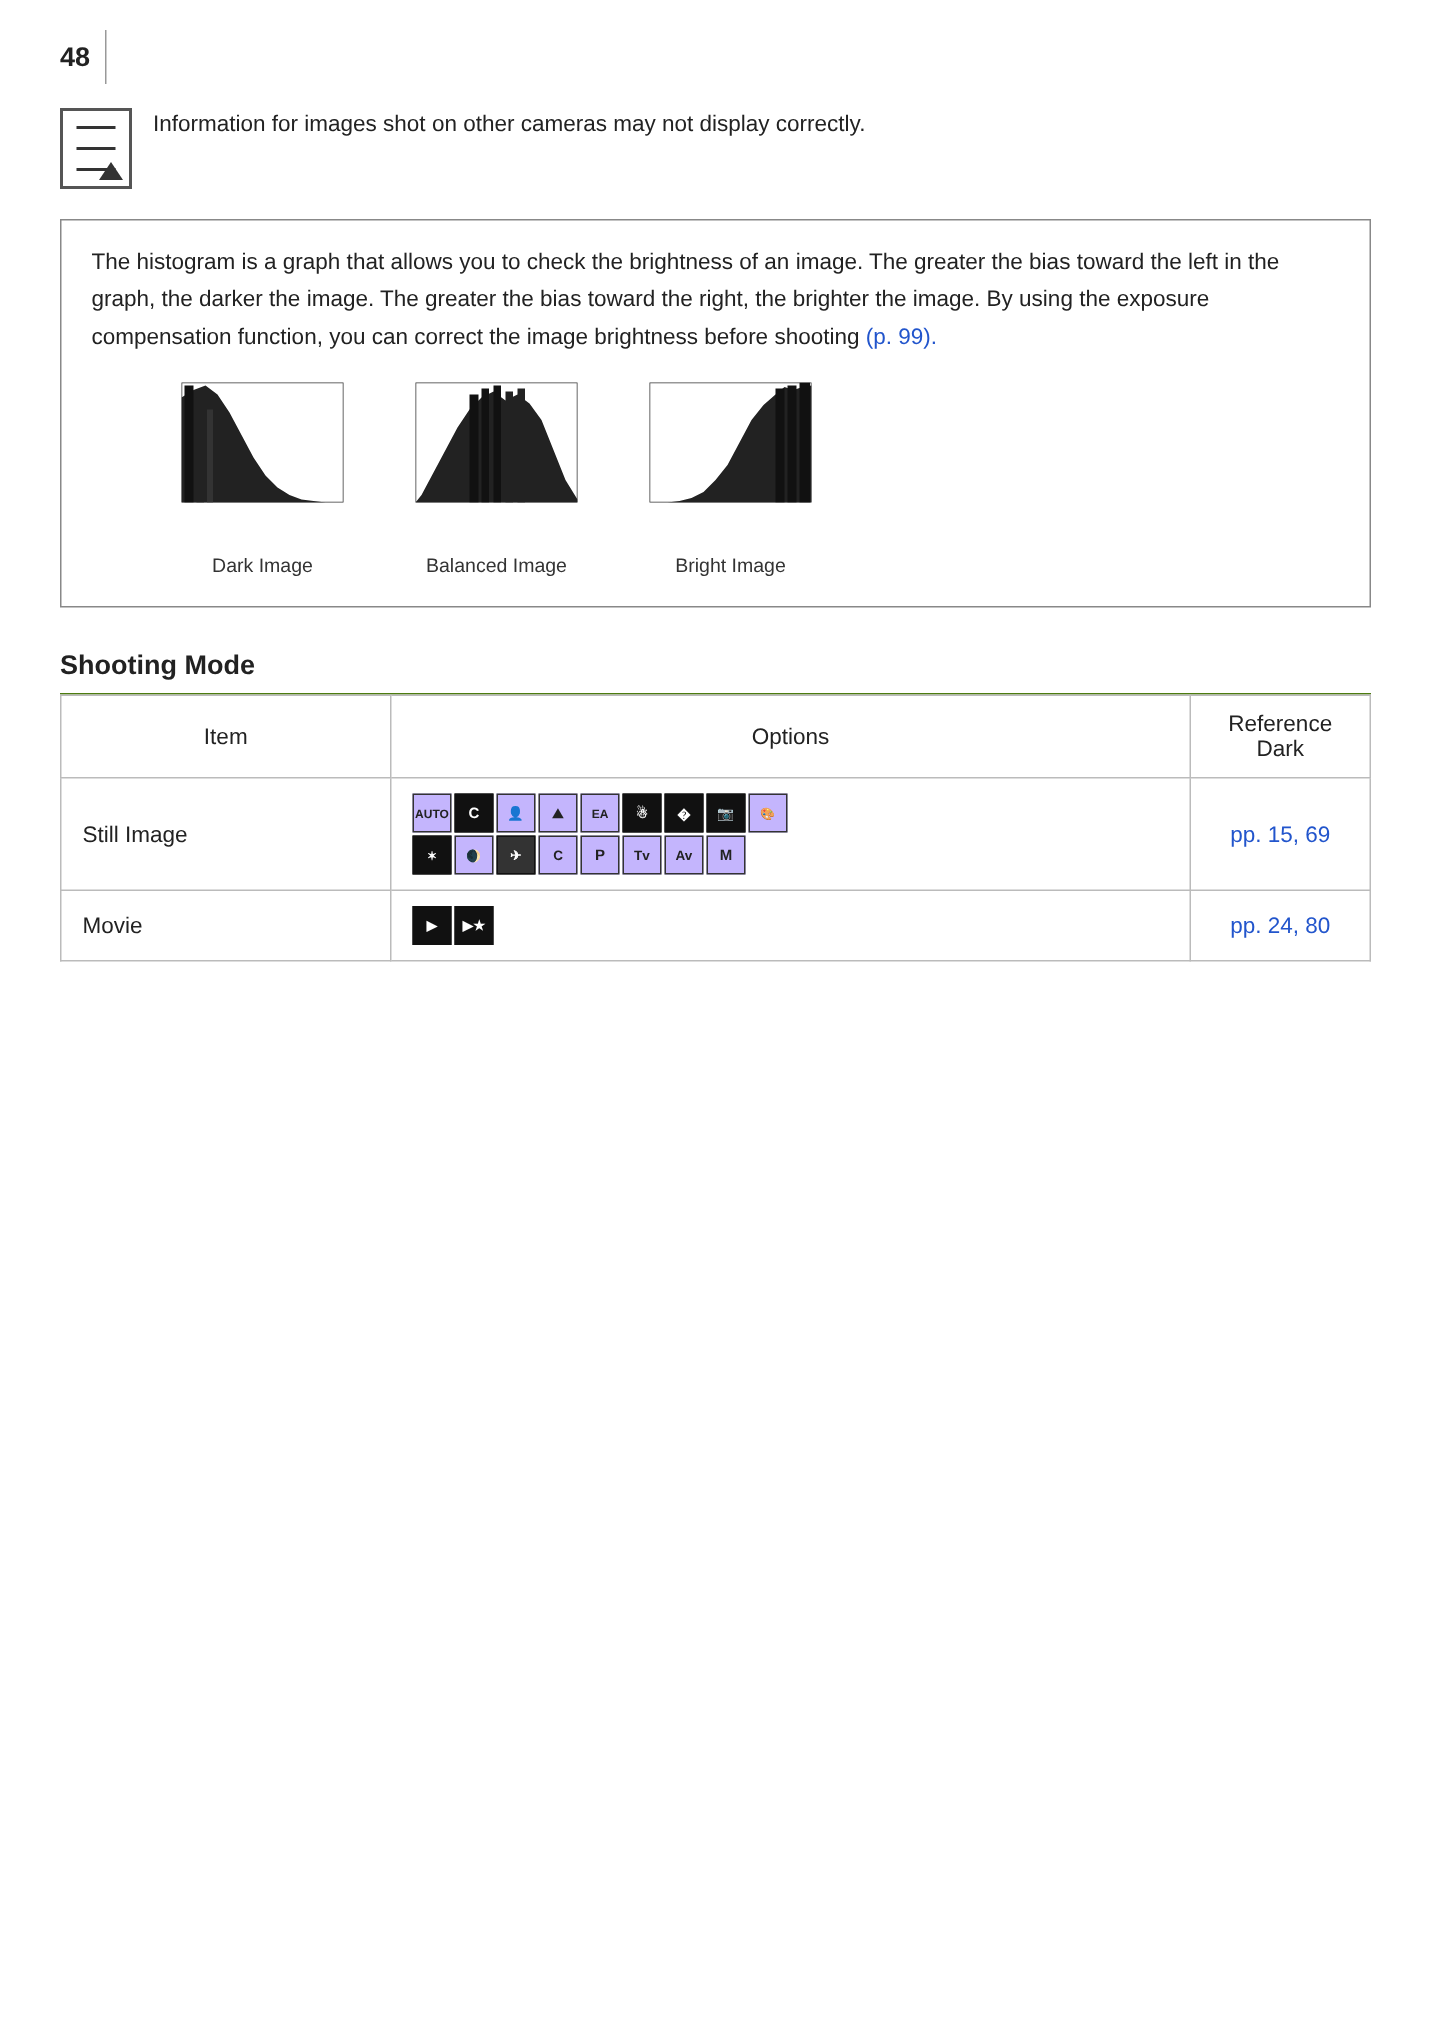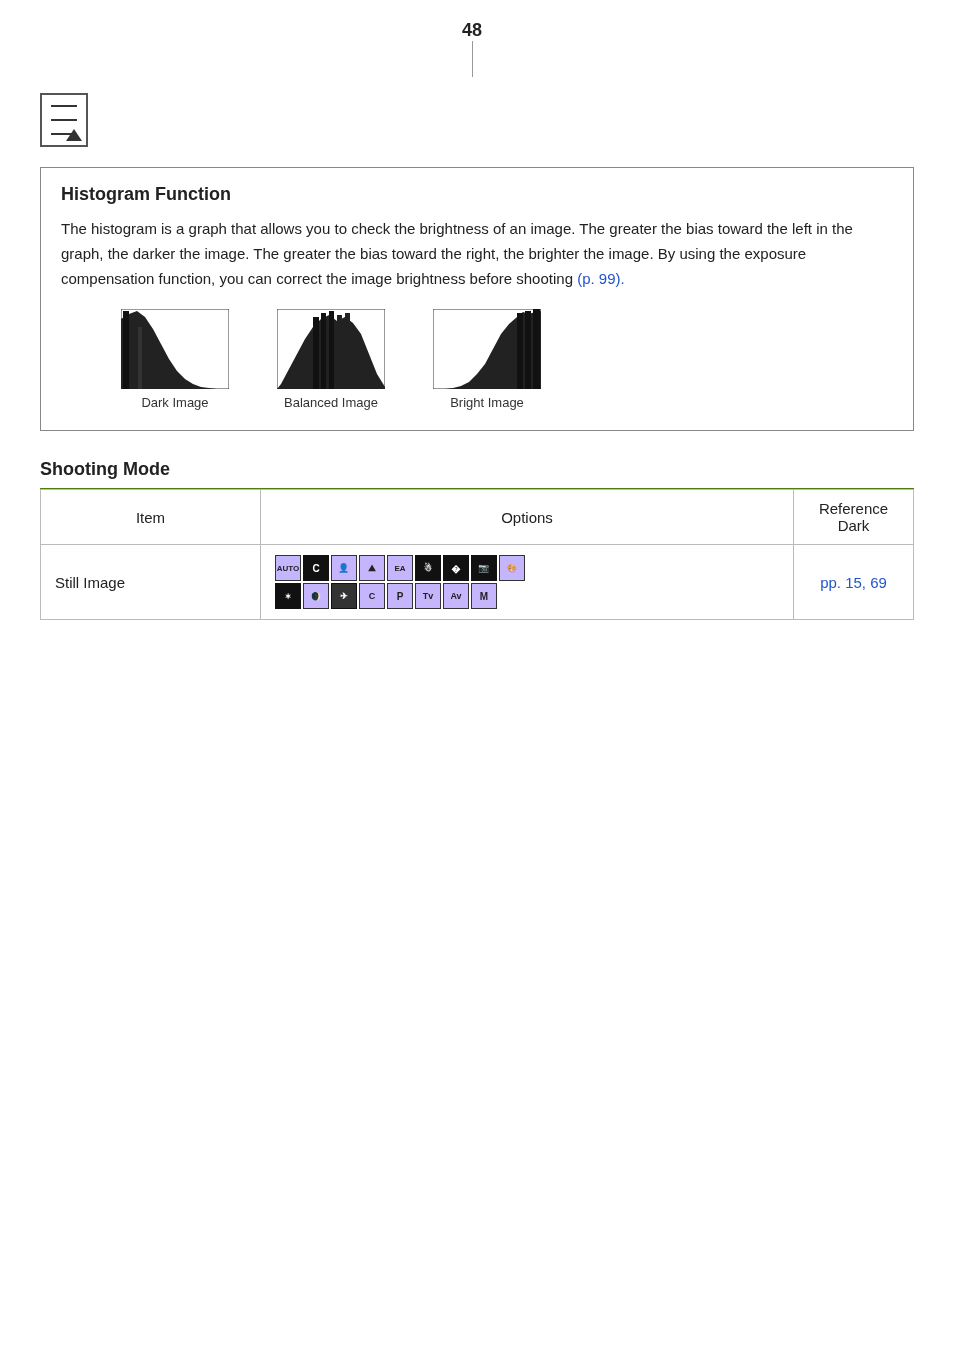--- a/index.html
+++ b/index.html
@@ -10,21 +10,20 @@
       font-family: Arial, sans-serif;
       font-size: 15px;
       color: #222;
       padding: 20px 40px;
     }
 
     .page-number-row {
       display: flex;
       align-items: center;
       margin-bottom: 16px;
-      flex-direction: column;
     }
     .page-number {
       font-size: 18px;
       font-weight: bold;
       margin-right: 10px;
     }
     .page-number-divider {
       width: 1px;
       height: 36px;
       background: #999;
@@ -102,20 +101,21 @@
       flex-direction: row;
       align-items: flex-end;
       gap: 0;
       margin-left: 60px;
     }
     .histogram-item {
       display: flex;
       flex-direction: column;
       align-items: center;
       margin-right: 48px;
+      gap: 28px;
     }
     .histogram-canvas {
       width: 108px;
       height: 80px;
       margin-bottom: 4px;
     }
     .histogram-label {
       font-size: 13px;
       color: #333;
       margin-top: 2px;
@@ -194,24 +194,24 @@
   <div class="page-number-divider"></div>
 </div>
 
 <div class="note-box">
   <div class="note-icon">
     <div class="note-icon-line"></div>
     <div class="note-icon-line"></div>
     <div class="note-icon-line"></div>
     <div class="note-icon-triangle"></div>
   </div>
+  <p class="note-text">Information for images shot on other cameras may not display correctly.</p>
 </div>
 
 <div class="section-box">
-  <div class="section-title">Histogram Function</div>
   <div class="section-body">
     <span>The histogram is a graph that allows you to check the brightness of an image. The greater the bias toward the left in the graph, the darker the image. The greater the bias toward the right, the brighter the image. By using the exposure compensation function, you can correct the image brightness before shooting</span>
     <span class="link-text">(p. 99).</span>
   </div>
   <div class="histograms-row">
 
     <div class="histogram-item">
       <svg class="histogram-canvas" viewBox="0 0 108 80" xmlns="http://www.w3.org/2000/svg">
         <rect x="0" y="0" width="108" height="80" fill="white" stroke="#333" stroke-width="1"></rect>
 
@@ -282,15 +282,25 @@
             <div class="mode-icon-box dark-bg" style="font-size:9px; background:#333;">✈</div>
             <div class="mode-icon-box" style="font-size:9px;">C</div>
             <div class="mode-icon-box" style="font-weight:bold;">P</div>
             <div class="mode-icon-box" style="font-size:9px; font-weight:bold;">Tv</div>
             <div class="mode-icon-box" style="font-size:9px; font-weight:bold;">Av</div>
             <div class="mode-icon-box" style="font-weight:bold;">M</div>
           </div>
         </td>
         <td><span class="link-text">pp. 15, 69</span></td>
       </tr>
+      <tr>
+        <td>Movie</td>
+        <td>
+          <div class="mode-icons-grid">
+            <div class="mode-icon-box dark-bg" style="font-size:9px;">▶</div>
+            <div class="mode-icon-box dark-bg" style="font-size:9px;">▶★</div>
+          </div>
+        </td>
+        <td><span class="link-text">pp. 24, 80</span></td>
+      </tr>
     </tbody>
   </table>
 </div>
 
 </body></html>

